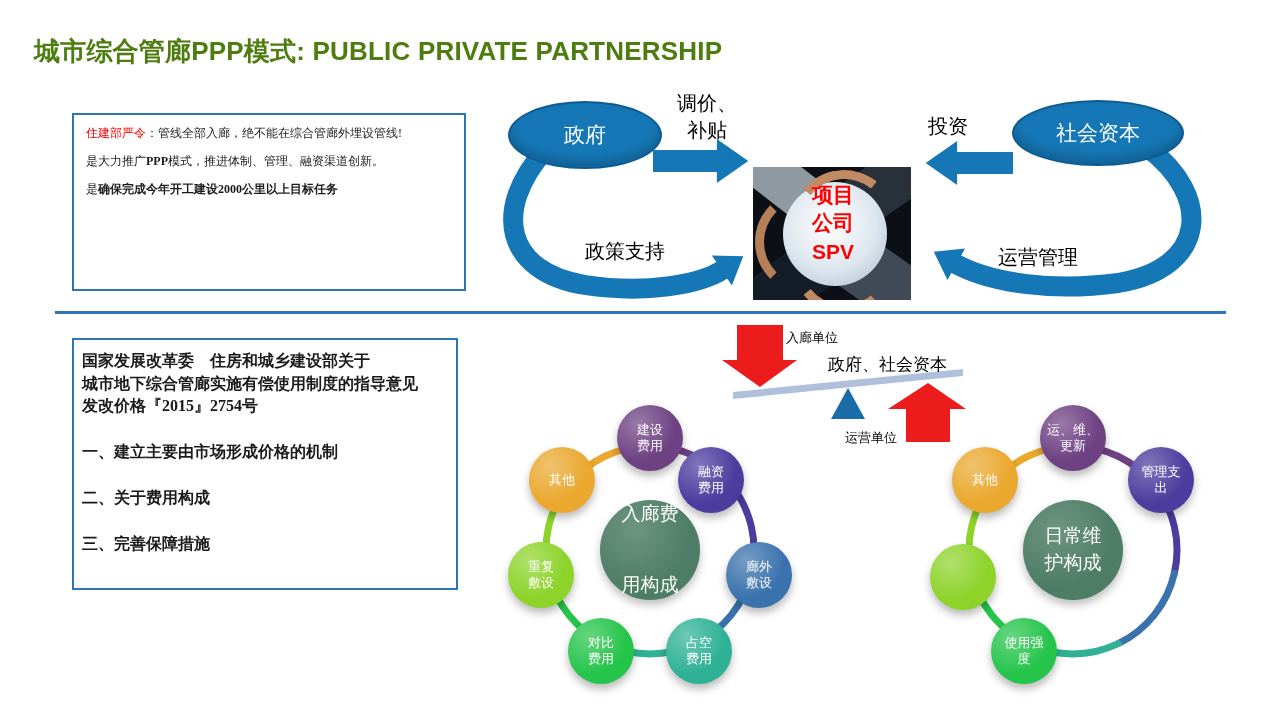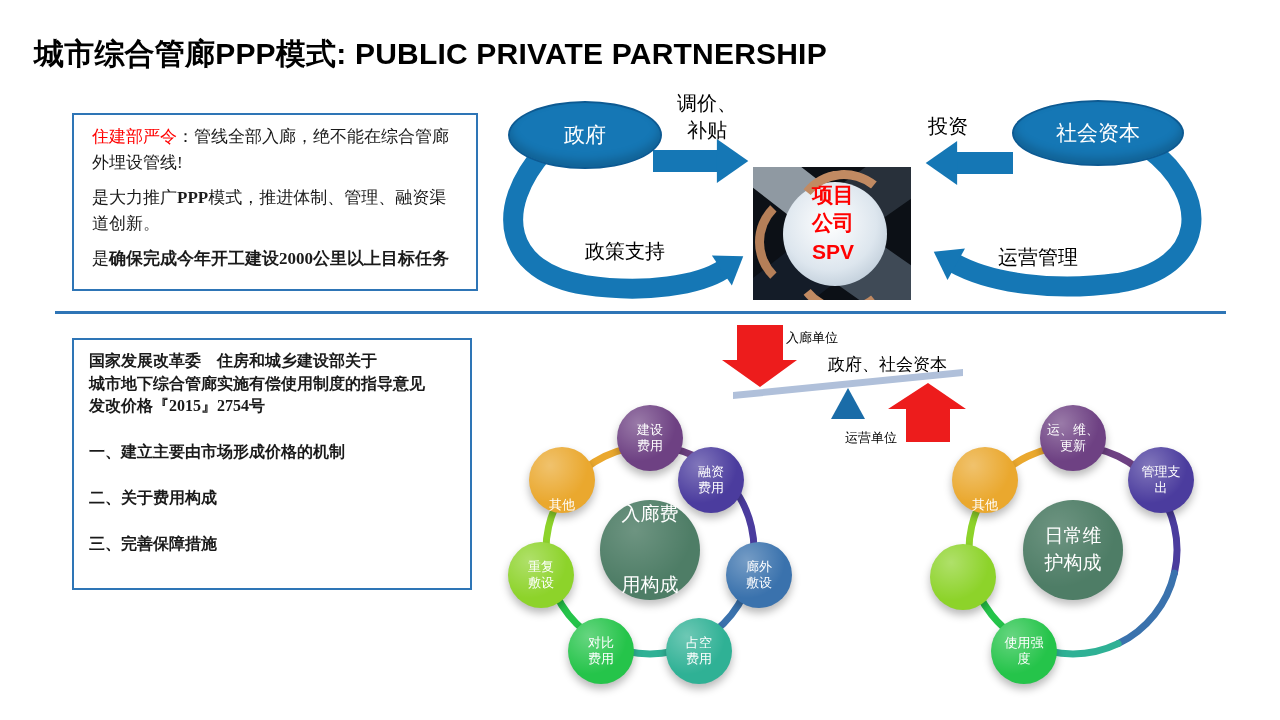--- a/index.html
+++ b/index.html
@@ -1,33 +1,33 @@
 <!DOCTYPE html>
 <html><head>
 <meta charset="utf-8">
 <style>
   html,body{margin:0;padding:0;background:#888;}
   .slide{position:relative;width:1280px;height:720px;background:#ffffff;overflow:hidden;
          font-family:"Liberation Sans", sans-serif;margin:0 auto;}
   .abs{position:absolute;}
 
   
-  .title{left:34px;top:34px;font-size:30px;font-weight:bold;color:#000000;letter-spacing:0.2px;
+  .title{left:34px;top:34px;font-size:26px;font-weight:bold;color:#4d7c0f;letter-spacing:0.2px;
          font-family:"Liberation Sans", sans-serif;white-space:nowrap;}
 
   
   .tbox{border:2px solid #2e75b6;background:#fff;color:#1a1a1a;
         font-family:"Liberation Serif","DejaVu Serif",serif;}
-  .mandate{left:72px;top:113px;width:366px;height:156px;padding:9px 18px;font-size:17px;line-height:1.5;}
+  .mandate{left:72px;top:113px;width:366px;height:156px;padding:9px 12px;font-size:12px;line-height:1.5;}
   .mandate p{margin:0 0 10px 0;}
   .mandate p:last-child{margin-bottom:16px;}
   .red{color:#ff0000;}
   .b{font-weight:bold;}
 
-  .policy{left:72px;top:338px;width:366px;height:228px;padding:10px 15px;font-size:16px;line-height:1.42;
+  .policy{left:72px;top:338px;width:366px;height:228px;padding:10px 8px;font-size:16px;line-height:1.42;
           font-weight:bold;}
   .policy .hd{margin:0;}
   .policy .item{margin:23px 0 0 0;}
 
   
   .divider{left:55px;top:311px;width:1171px;height:3px;background:#2e75b6;}
 
   
   .ell{border-radius:50%;background:#1577b5;border:2px solid #0d5a92;color:#fff;
        display:flex;align-items:center;justify-content:center;
@@ -66,21 +66,21 @@
        box-shadow:0 5px 8px rgba(0,0,0,.28);
        background-image:radial-gradient(circle at 32% 28%, rgba(255,255,255,.30), rgba(255,255,255,0) 58%);}
   .sat span{display:block;white-space:nowrap;}
   .center-circle{position:absolute;width:100px;height:100px;border-radius:50%;background-color:#4e7d66;
        color:#fff;display:flex;flex-direction:column;align-items:center;justify-content:center;
        font-family:"Liberation Serif","DejaVu Serif",serif;font-size:19px;line-height:1.4;text-align:center;
        background-image:radial-gradient(circle at 35% 30%, rgba(255,255,255,.18), rgba(255,255,255,0) 60%);
        box-shadow:0 5px 9px rgba(0,0,0,.25);}
   .cP{background-color:#6e4183;} .cI{background-color:#4b3c9e;} .cB{background-color:#3a72ad;}
   .cT{background-color:#2fb195;} .cG{background-color:#25c44a;} .cC{background-color:#8dd32a;}
-  .cA{background-color:#eaa82e;justify-content:flex-end;}
+  .cA{background-color:#eaa82e;}
 </style>
 </head>
 <body>
 
 <div class="slide">
 
   <div class="abs title">城市综合管廊PPP模式: PUBLIC PRIVATE PARTNERSHIP</div>
 
   <div class="abs tbox mandate">
     <p><span class="red">住建部严令</span><span>：管线全部入廊，绝不能在综合管廊外埋设管线!</span></p>

